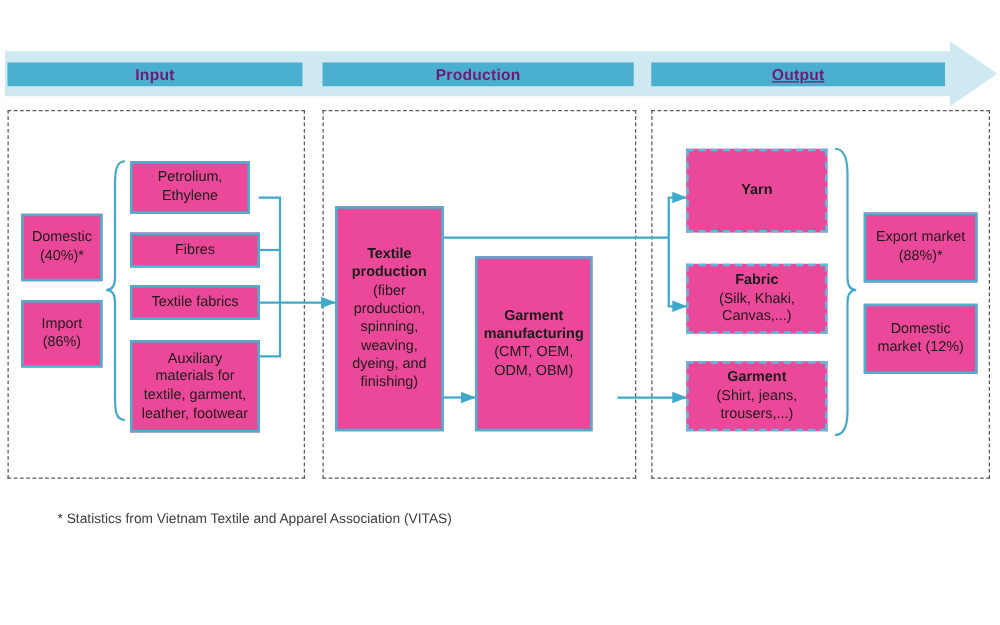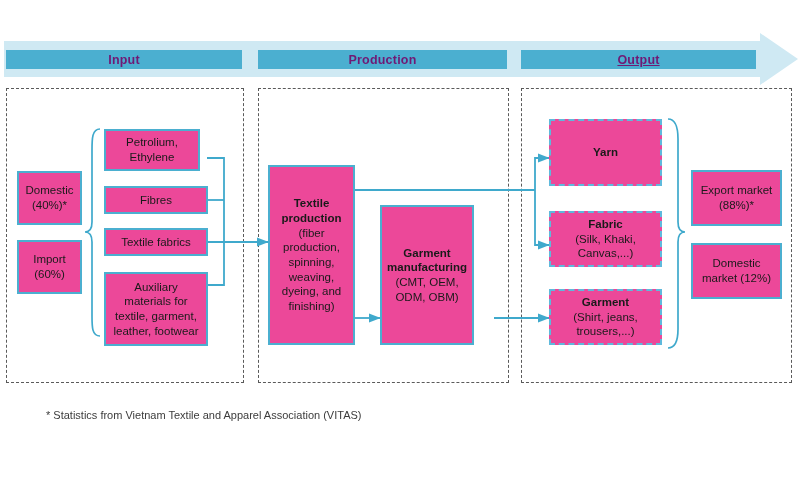--- a/index.html
+++ b/index.html
@@ -136,21 +136,21 @@
                C681,232 678,234 678,242 L678,329 C678,340 676,348 668,348" stroke-width="1.7"></path>
     </g>
   </svg>
 
   <div class="box" style="left:17px; top:171px; width:65px; height:54px;">
     <span>Domestic</span>
     <span>(40%)*</span>
   </div>
   <div class="box" style="left:17px; top:240px; width:65px; height:54px;">
     <span>Import</span>
-    <span>(60%)</span>
+    <span>(86%)</span>
   </div>
 
   <div class="box multiline" style="left:104px; top:129px; width:96px; height:42px;">
     <span style="white-space:pre-line;">Petrolium,
 Ethylene</span>
   </div>
   <div class="box" style="left:104px; top:186px; width:104px; height:28px;">
     <span style="white-space:pre-line;">Fibres</span>
   </div>
   <div class="box" style="left:104px; top:272px; width:104px; height:74px;">

